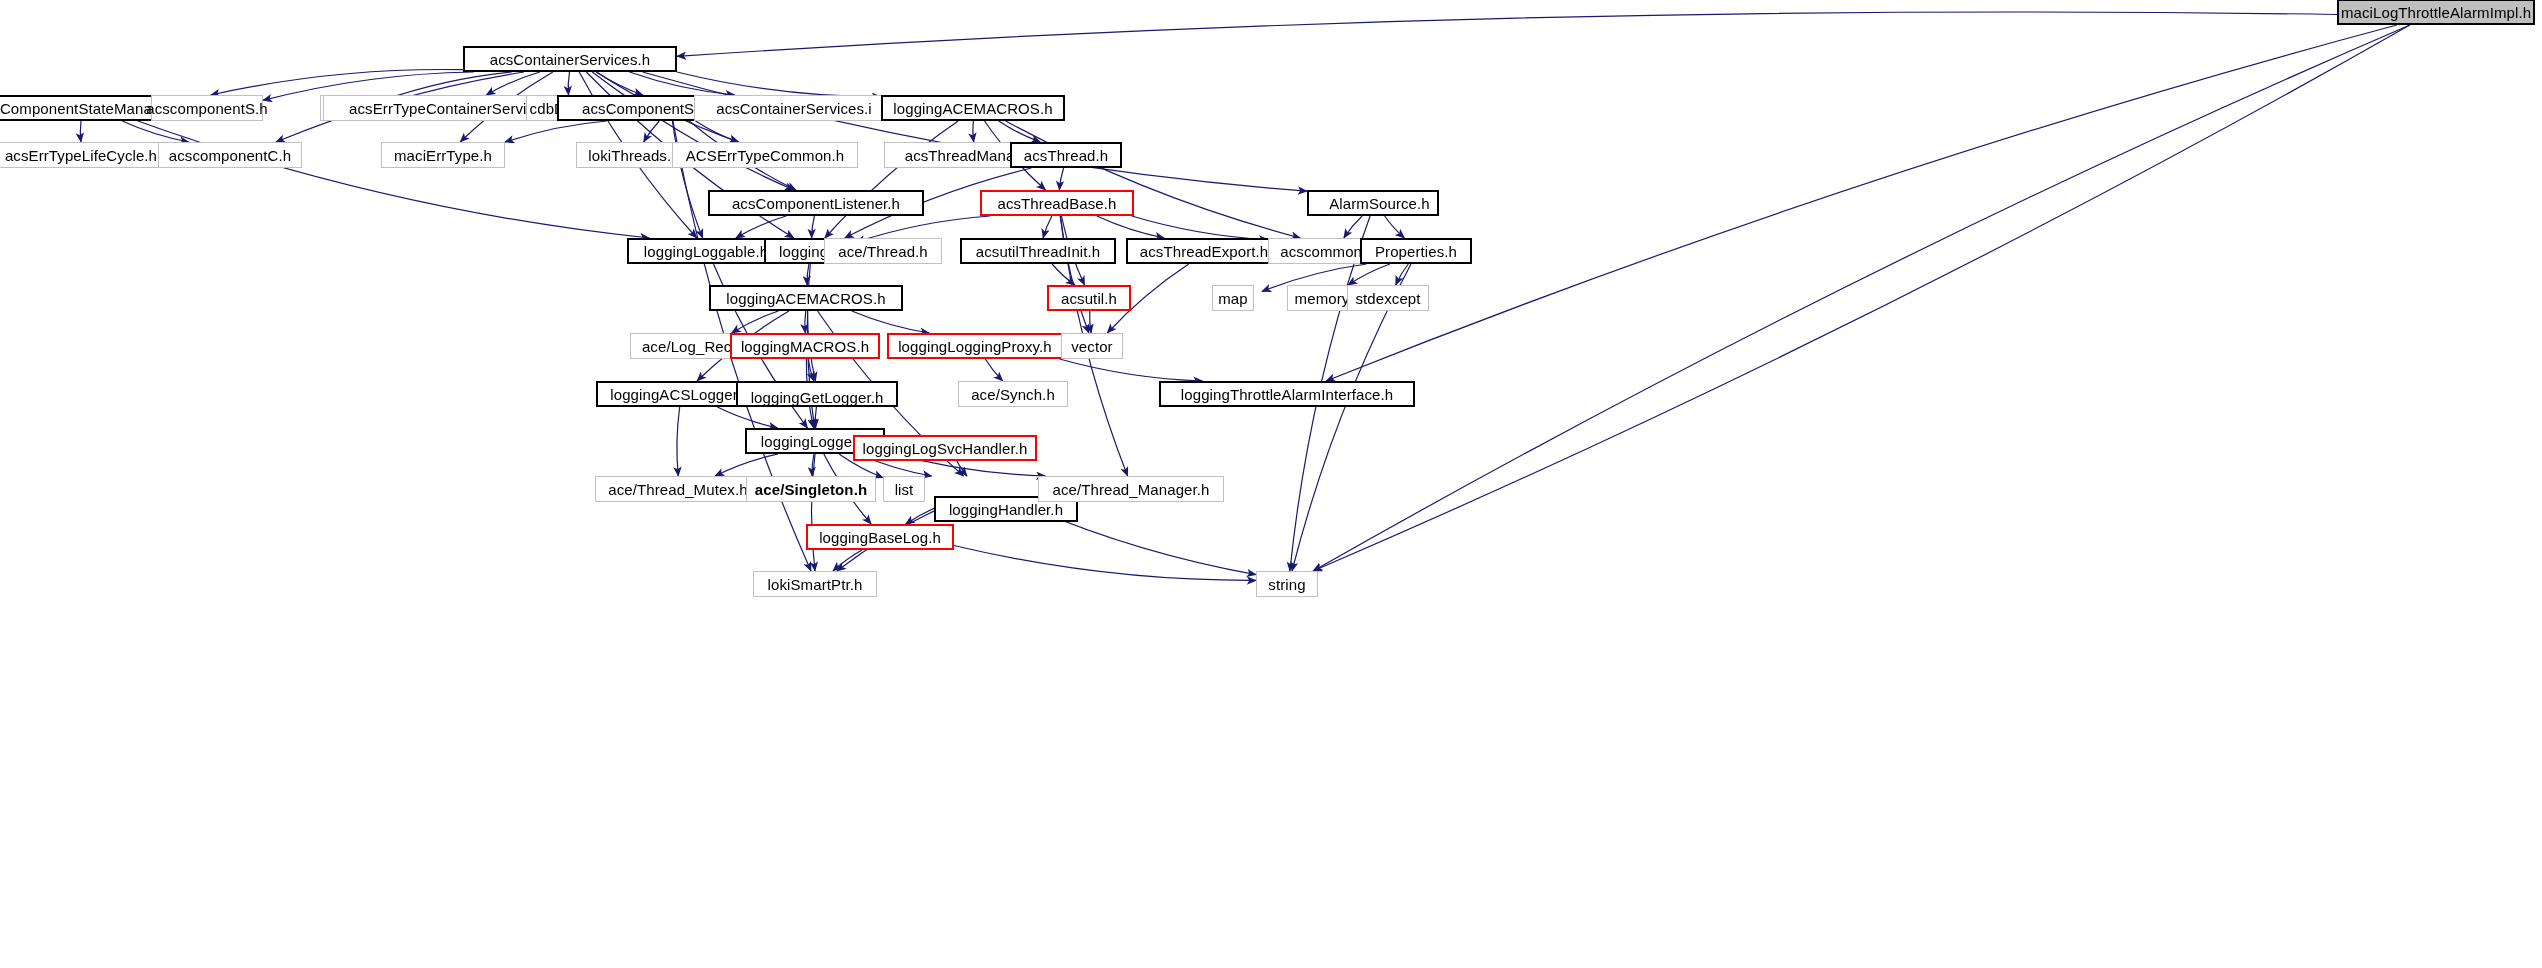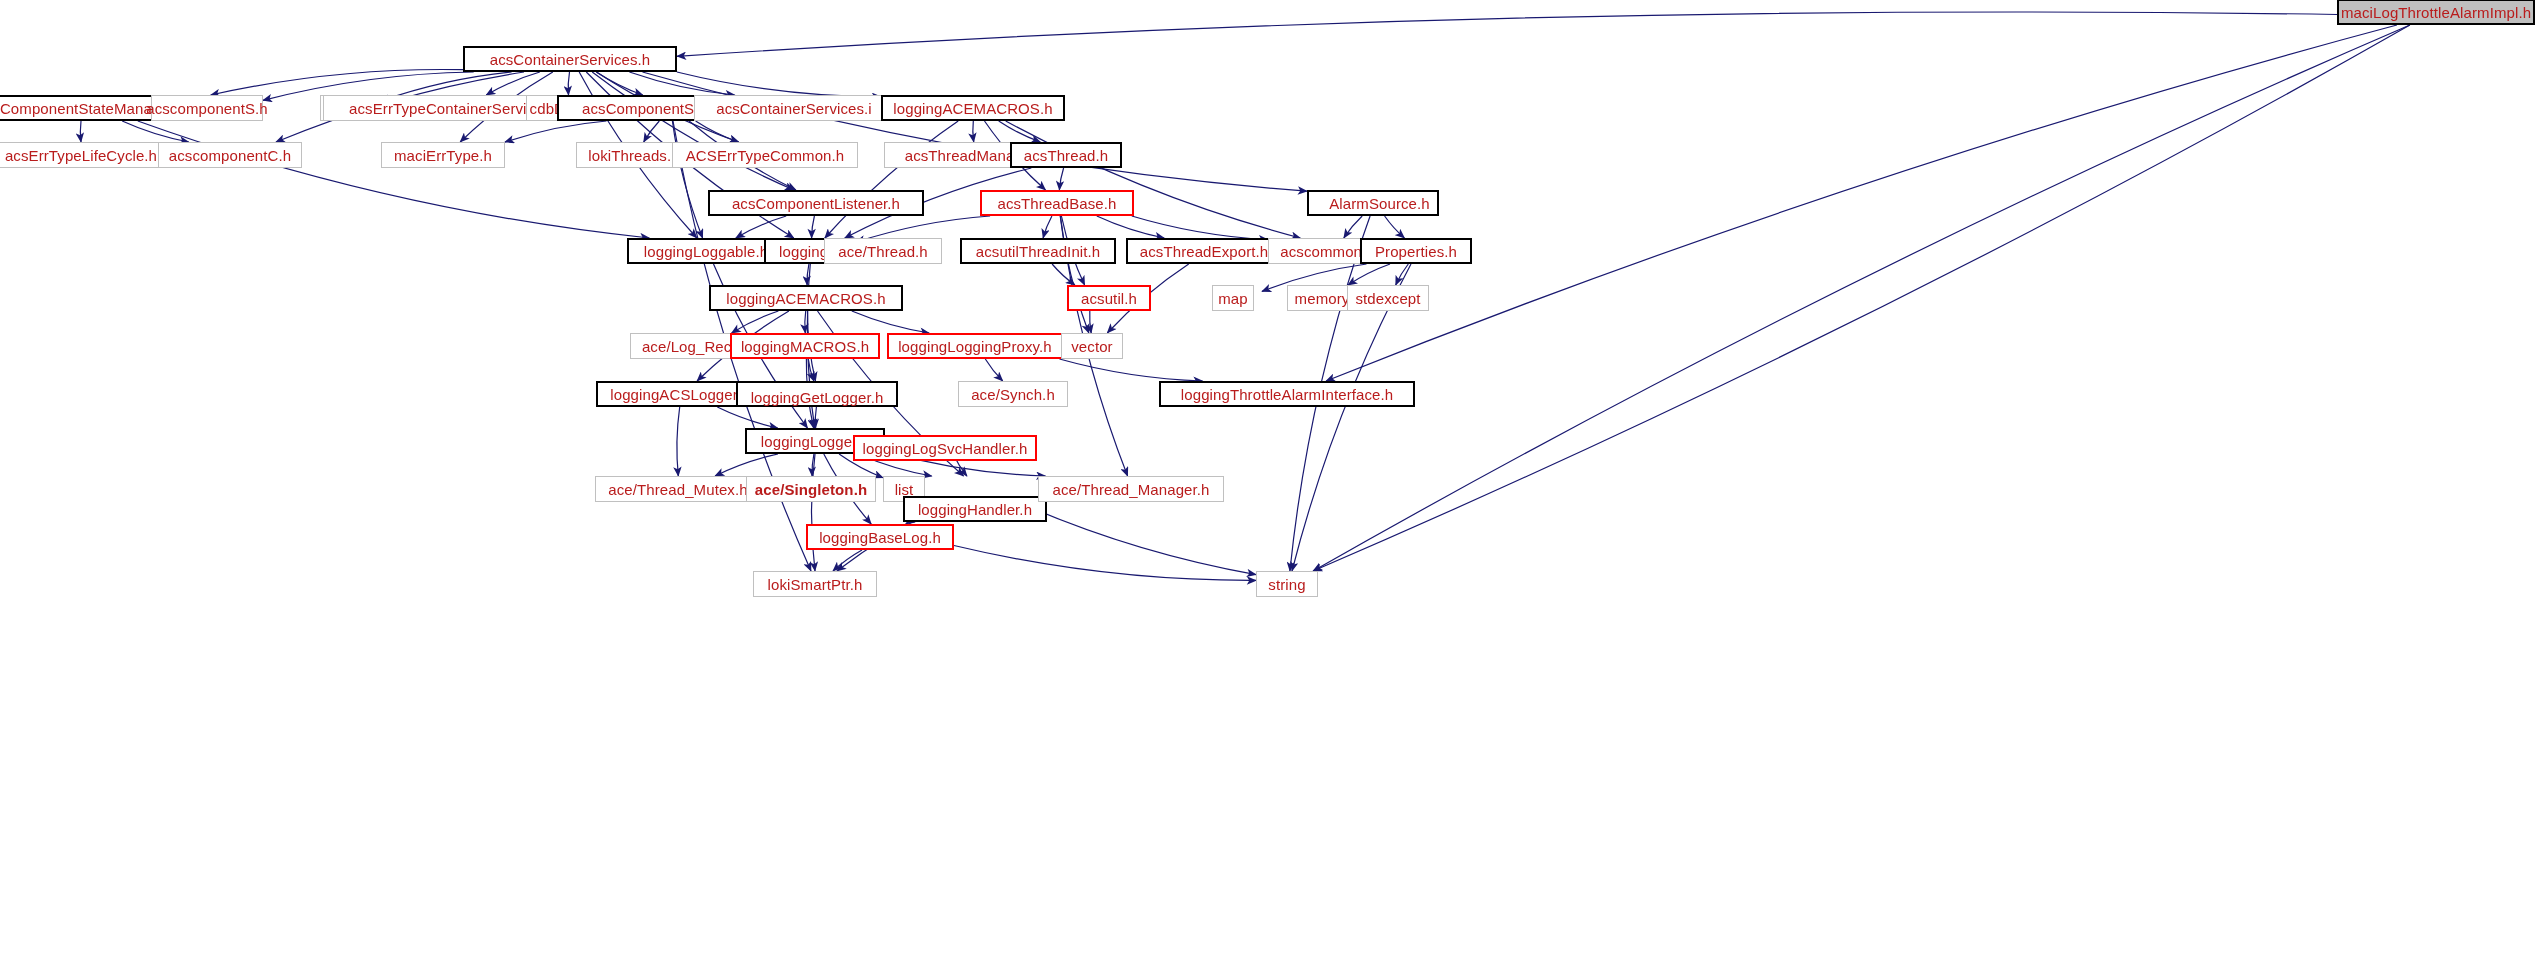--- a/index.html
+++ b/index.html
@@ -28,21 +28,21 @@
     position: absolute;
     box-sizing: border-box;
     display: flex;
     align-items: center;
     justify-content: center;
     height: 26px;
     background: #ffffff;
     border: 1px solid #c0c0c0;
     font-size: 15px;
     line-height: 1;
-    color: #b91c1c;
+    color: #000000;
     white-space: nowrap;
     letter-spacing: 0.1px;
     padding: 0 7px;
     z-index: 5;
   }
   .node.bold {
     border: 2px solid #000000;
   }
   .node.redborder {
     border: 2px solid #ff0000;
@@ -231,21 +231,21 @@
       </div>
       <div class="node" style="left: 1268px; top: 238px; width: 130px;">
         <span class="lbl">acscommonC.h</span>
       </div>
       <div class="node bold" style="left: 1360px; top: 238px; width: 112px;">
         <span class="lbl">Properties.h</span>
       </div>
       <div class="node bold" style="left: 709px; top: 285px; width: 194px;">
         <span class="lbl">loggingACEMACROS.h</span>
       </div>
-      <div class="node redborder" style="left: 1047px; top: 285px; width: 84px; margin-left: 20px;">
+      <div class="node redborder" style="left: 1047px; top: 285px; width: 84px;">
         <span class="lbl">acsutil.h</span>
       </div>
       <div class="node" style="left: 1212px; top: 285px; width: 42px; text-align: center;">
         <span class="lbl">map</span>
       </div>
       <div class="node" style="left: 1287px; top: 285px; width: 70px;">
         <span class="lbl">memory</span>
       </div>
       <div class="node" style="left: 1347px; top: 285px; width: 82px;">
         <span class="lbl">stdexcept</span>
@@ -282,21 +282,21 @@
       </div>
       <div class="node" style="left: 595px; top: 476px; width: 166px;">
         <span class="lbl">ace/Thread_Mutex.h</span>
       </div>
       <div class="node" style="left: 746px; top: 476px; width: 130px; font-weight: bold;">
         <span class="lbl">ace/Singleton.h</span>
       </div>
       <div class="node" style="left: 883px; top: 476px; width: 42px;">
         <span class="lbl">list</span>
       </div>
-      <div class="node bold" style="left: 903px; top: 476px; width: 144px; margin-top: 20px;">
+      <div class="node bold" style="left: 934px; top: 476px; width: 144px; margin-top: 20px;">
         <span class="lbl">loggingHandler.h</span>
       </div>
       <div class="node" style="left: 1038px; top: 476px; width: 186px;">
         <span class="lbl">ace/Thread_Manager.h</span>
       </div>
       <div class="node redborder" style="left: 806px; top: 524px; width: 148px;">
         <span class="lbl">loggingBaseLog.h</span>
       </div>
       <div class="node" style="left: 753px; top: 571px; width: 124px;">
         <span class="lbl">lokiSmartPtr.h</span>

